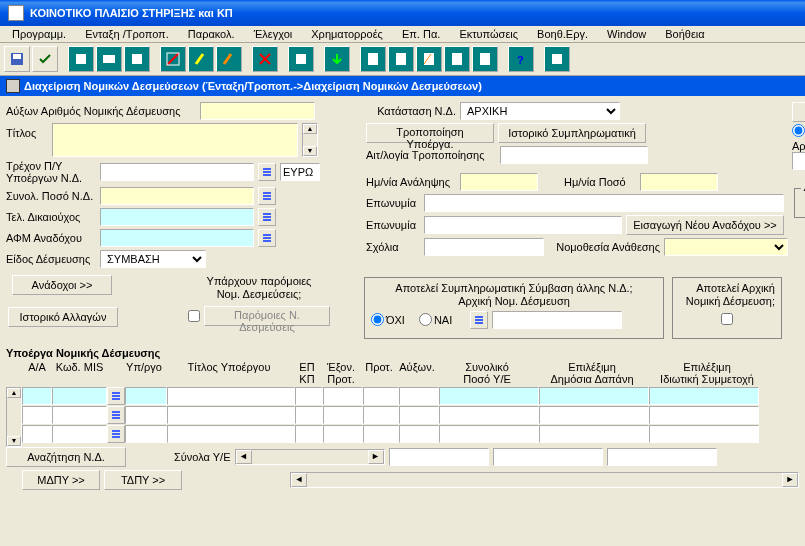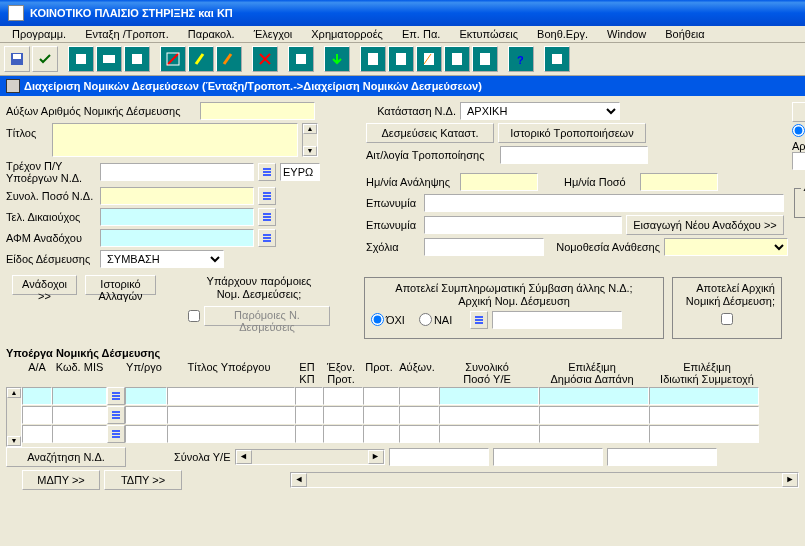--- a/index.html
+++ b/index.html
@@ -225,32 +225,32 @@
       <span class="lbl" style="width:90px">ΑΦΜ Αναδόχου</span>
       <input type="text" class="cyan" style="width: 154px;">
       <button class="lov-btn">
             <span></span>
             <span></span>
             <span></span>
           </button>
     </div>
     <div class="row">
       <span class="lbl" style="width:90px">Είδος Δέσμευσης</span>
-      <select style="width:124px"><option>ΣΥΜΒΑΣΗ</option></select>
+      <select style="width:106px"><option>ΣΥΜΒΑΣΗ</option></select>
     </div>
   </div>
 
   <div class="col-right">
     <div class="row">
       <span class="lbl" style="width:90px;text-align:right">Κατάσταση Ν.Δ.</span>
       <select style="width:160px"><option>ΑΡΧΙΚΗ</option></select>
     </div>
     <div class="row">
-      <button class="btn" style="width:128px">Δεσμεύσεις Καταστ.</button>
-      <button class="btn" style="width:148px">Ιστορικό Τροποποιήσεων</button>
+      <button class="btn" style="width:128px">Τροποποίηση Υποέργα.</button>
+      <button class="btn" style="width:148px">Ιστορικό Συμπληρωματική</button>
     </div>
     <div class="row">
       <span class="lbl" style="width:130px">Αιτ/λογία Τροποποίησης</span>
       <input type="text" style="width: 148px;">
     </div>
     <div style="height:6px"></div>
     <div class="row">
       <span class="lbl" style="width:90px">Ημ/νία Ανάληψης</span>
       <input type="text" class="yellow" style="width: 78px;">
       <span style="width:18px"></span>
@@ -284,21 +284,21 @@
     </div>
     <div class="lbl" style="margin-top:2px">Αρχικό Νόμισμα</div>
     <input type="text" style="width: 70px;">
     <div class="fieldset" style="margin-top:18px;height:30px">
       <div class="fieldset-legend">Αιτιολογία</div>
     </div>
   </div>
 </div>
 
 <div class="row" style="margin-top:4px;align-items:stretch">
-  <div style="width:150px;display:flex;flex-direction:row;gap:6px">
+  <div style="width:150px;display:flex;flex-direction:column;gap:12px">
     <button class="btn" style="width:100px;margin-left:6px">Ανάδοχοι &gt;&gt;</button>
     <button class="btn" style="width:110px;margin-left:2px">Ιστορικό Αλλαγών</button>
   </div>
   <div style="width:198px">
     <div class="lbl" style="white-space:pre-line;text-align:center;line-height:1.2">Υπάρχουν παρόμοιες
 Νομ. Δεσμεύσεις;</div>
     <div class="row" style="justify-content:center;margin-top:4px">
       <input type="checkbox" class="chk" style="">
       <button class="btn" style="width:126px;color:#888" disabled="">Παρόμοιες Ν. Δεσμεύσεις</button>
     </div>

